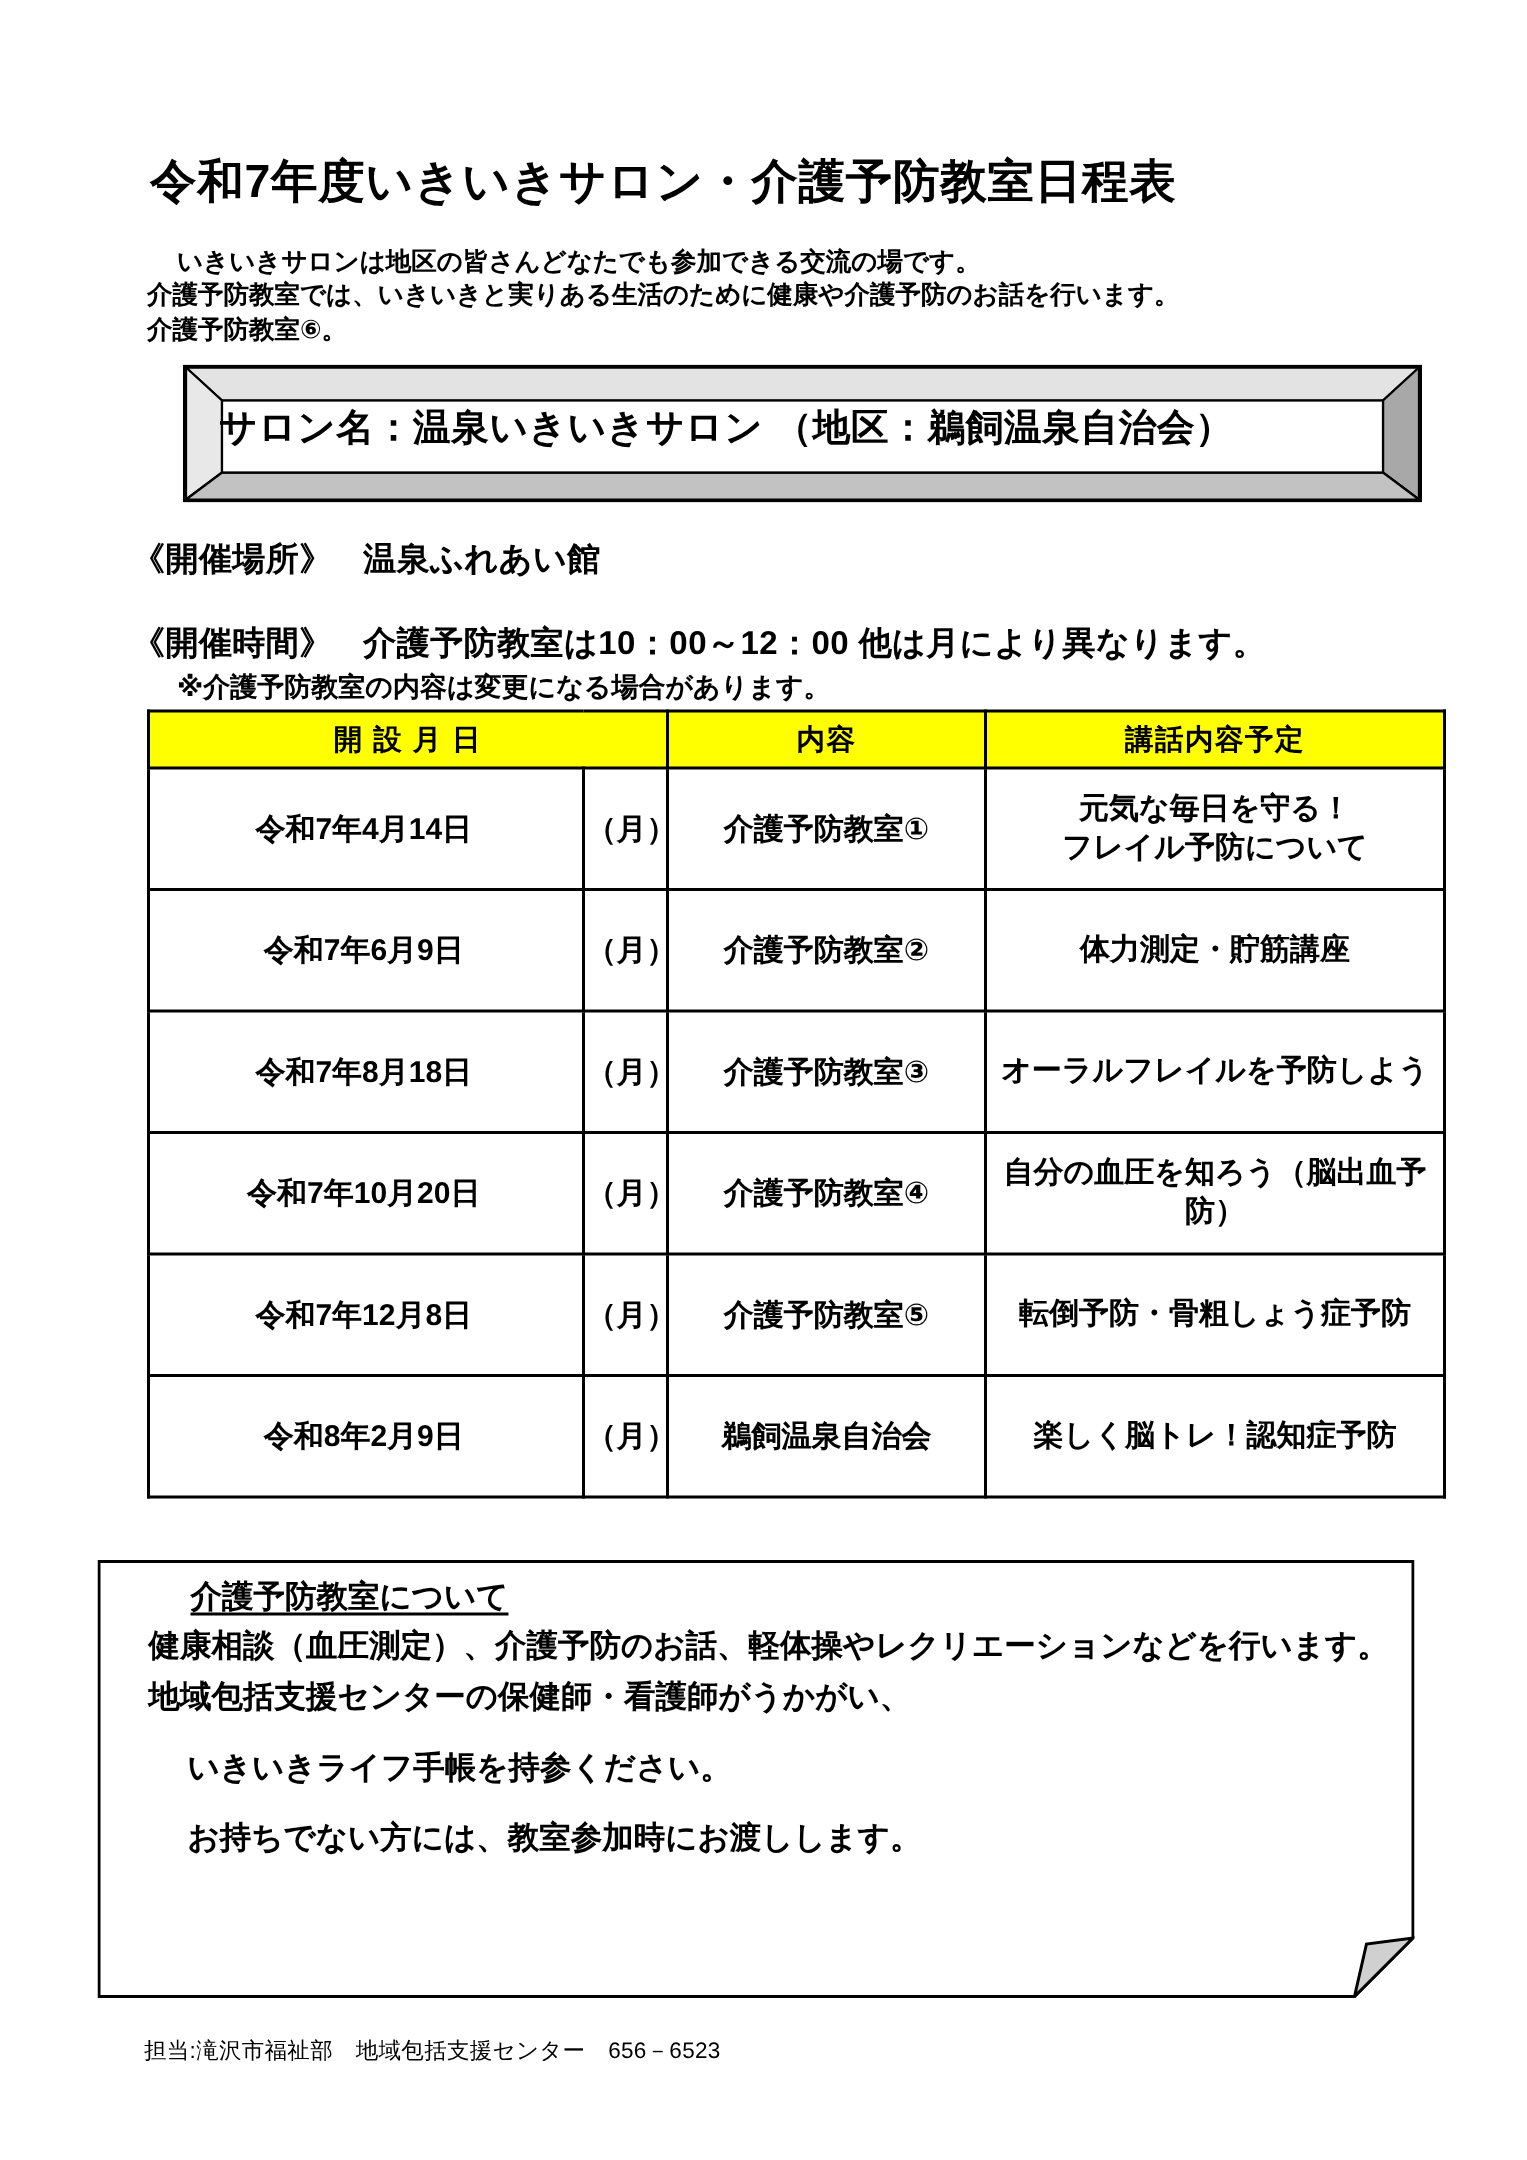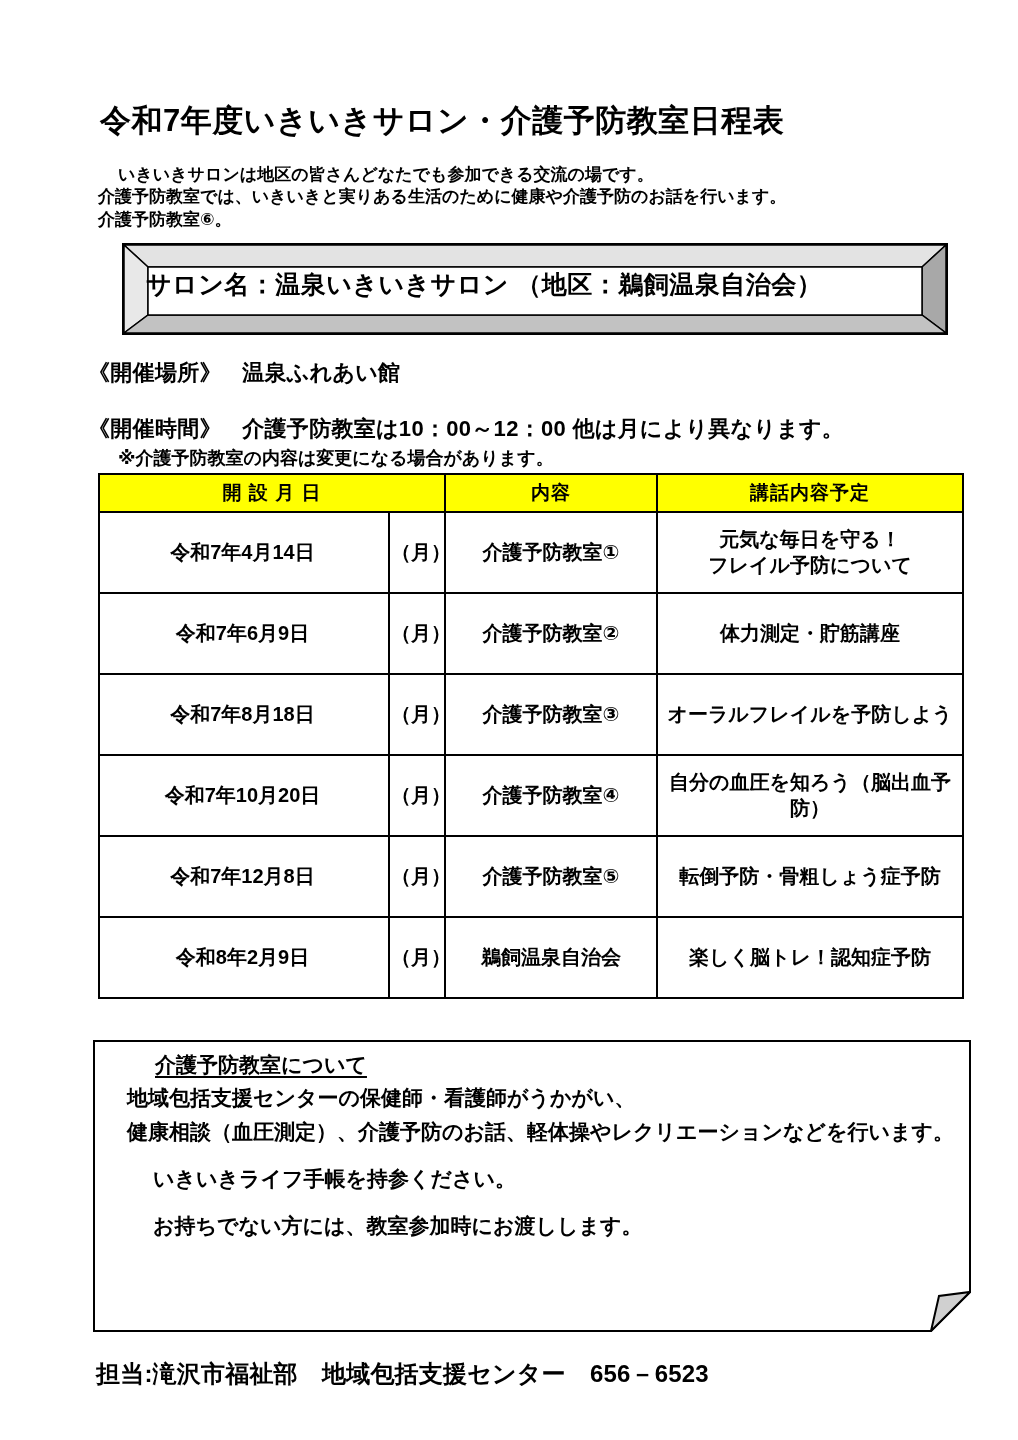--- a/index.html
+++ b/index.html
@@ -134,21 +134,21 @@
   td.c-topic { font-size: 20px; line-height: 1.28; }
   .col-date  { width: 290px; }
   .col-dow   { width: 56px; }
   .col-course{ width: 212px; }
   .col-topic { width: 306px; }
   thead th.h-date { border-right: 2px solid #000000; }
 
   
   .note-box {
     position: absolute;
-    left: 93px;
+    left: 65px;
     top: 1040px;
     width: 878px;
     height: 292px;
   }
   .note-box .paper { position: absolute; inset: 0; }
   .note-box .note-body {
     position: absolute;
     left: 34px;
     top: 14px;
     right: 28px;
@@ -171,22 +171,22 @@
   .note-box .note-line.indent {
     padding-left: 26px;
     margin-top: 26px;
   }
 
   
   .footer {
     position: absolute;
     left: 96px;
     top: 1358px;
-    font-size: 24px;
-    font-weight: bold;
+    font-size: 15px;
+    font-weight: normal;
     white-space: nowrap;
     letter-spacing: 0.2px;
   }
 </style>
 </head>
 <body>
 
 <div id="page">
 
   <div class="doc-title">令和7年度いきいきサロン・介護予防教室日程表</div>
@@ -300,22 +300,22 @@
 
   <div class="note-box">
     <div class="paper">
       <svg width="878" height="292" viewBox="0 0 878 292" xmlns="http://www.w3.org/2000/svg">
         <polygon points="1,1 877,1 877,252 838,291 1,291" fill="#ffffff" stroke="#000000" stroke-width="2"></polygon>
         <polygon points="877,252 838,291 846,256" fill="#d0d0d0" stroke="#000000" stroke-width="2"></polygon>
       </svg>
     </div>
     <div class="note-body">
       <div class="note-heading">介護予防教室について</div>
+      <div class="note-line">健康相談（血圧測定）、介護予防のお話、軽体操やレクリエーションなどを行います。</div>
       <div class="note-line">地域包括支援センターの保健師・看護師がうかがい、</div>
-      <div class="note-line">健康相談（血圧測定）、介護予防のお話、軽体操やレクリエーションなどを行います。</div>
       <div class="note-line indent">いきいきライフ手帳を持参ください。</div>
       <div class="note-line indent">お持ちでない方には、教室参加時にお渡しします。</div>
     </div>
   </div>
 
   <div class="footer">担当:滝沢市福祉部　地域包括支援センター　656－6523</div>
 
 </div>
 
 </body></html>

